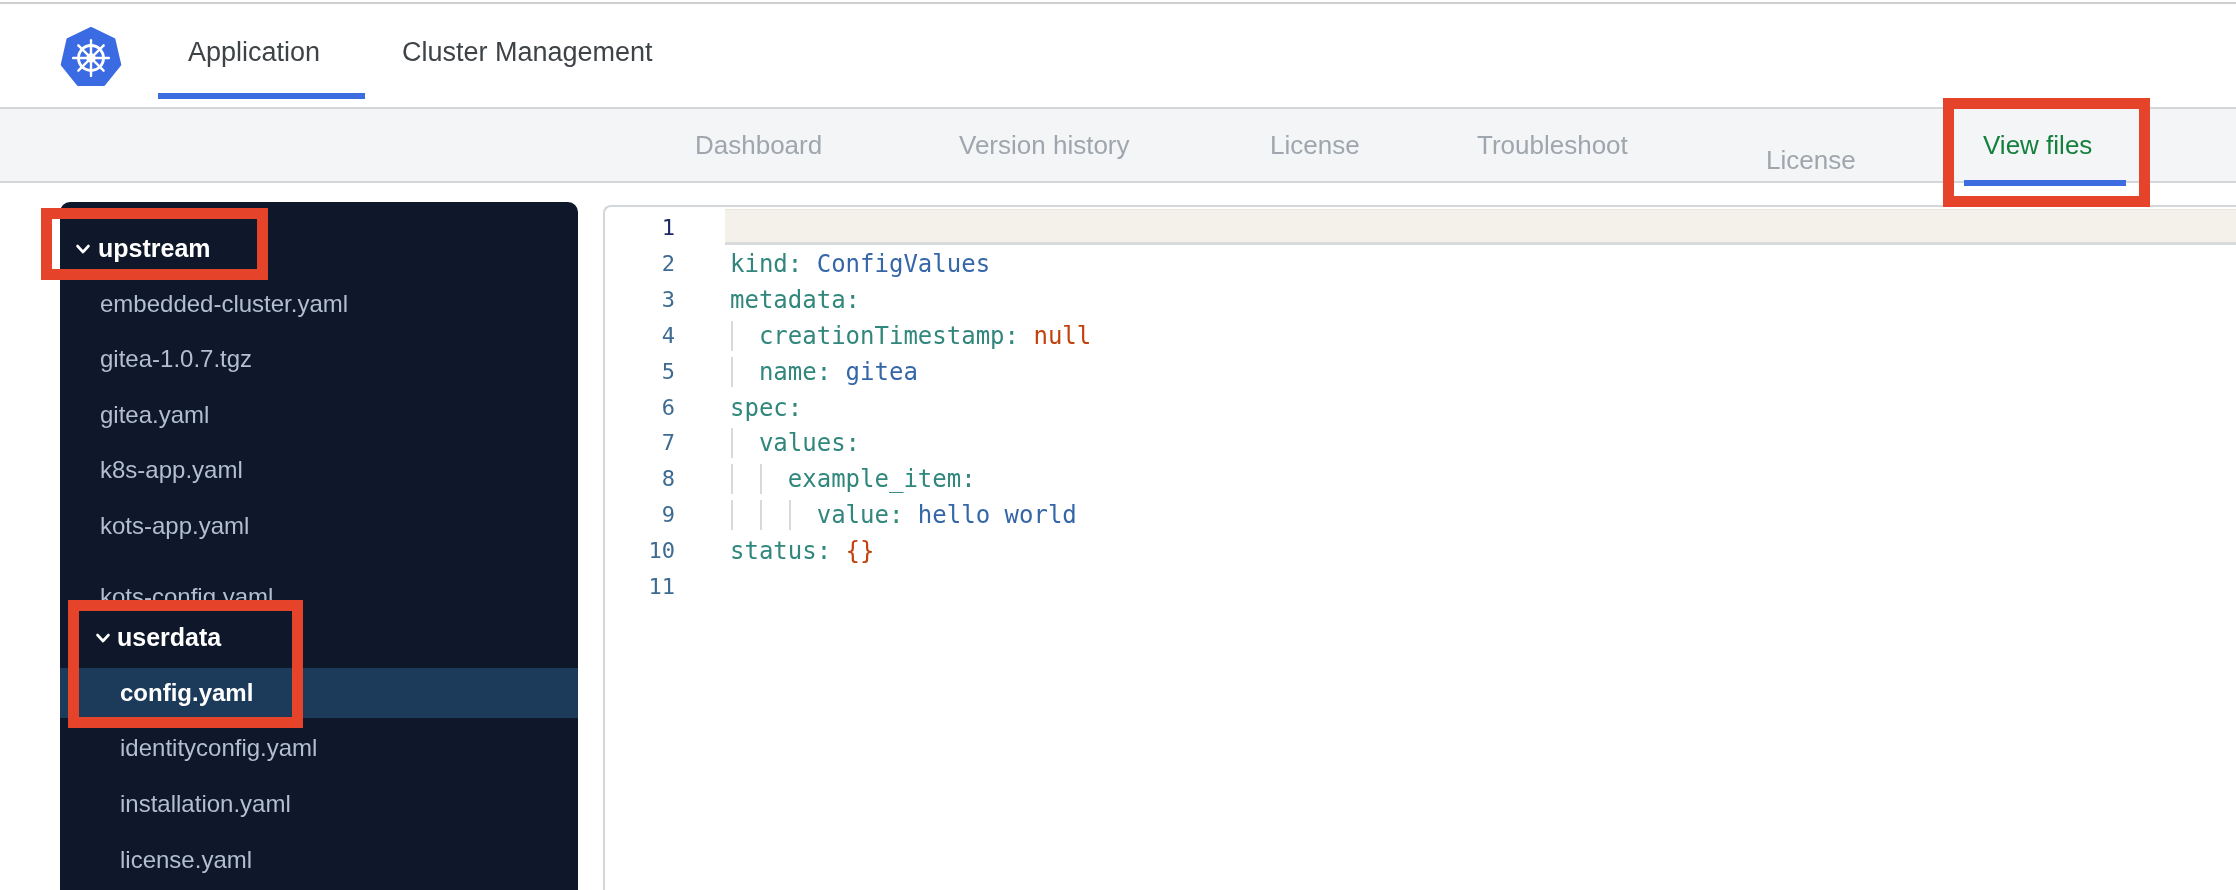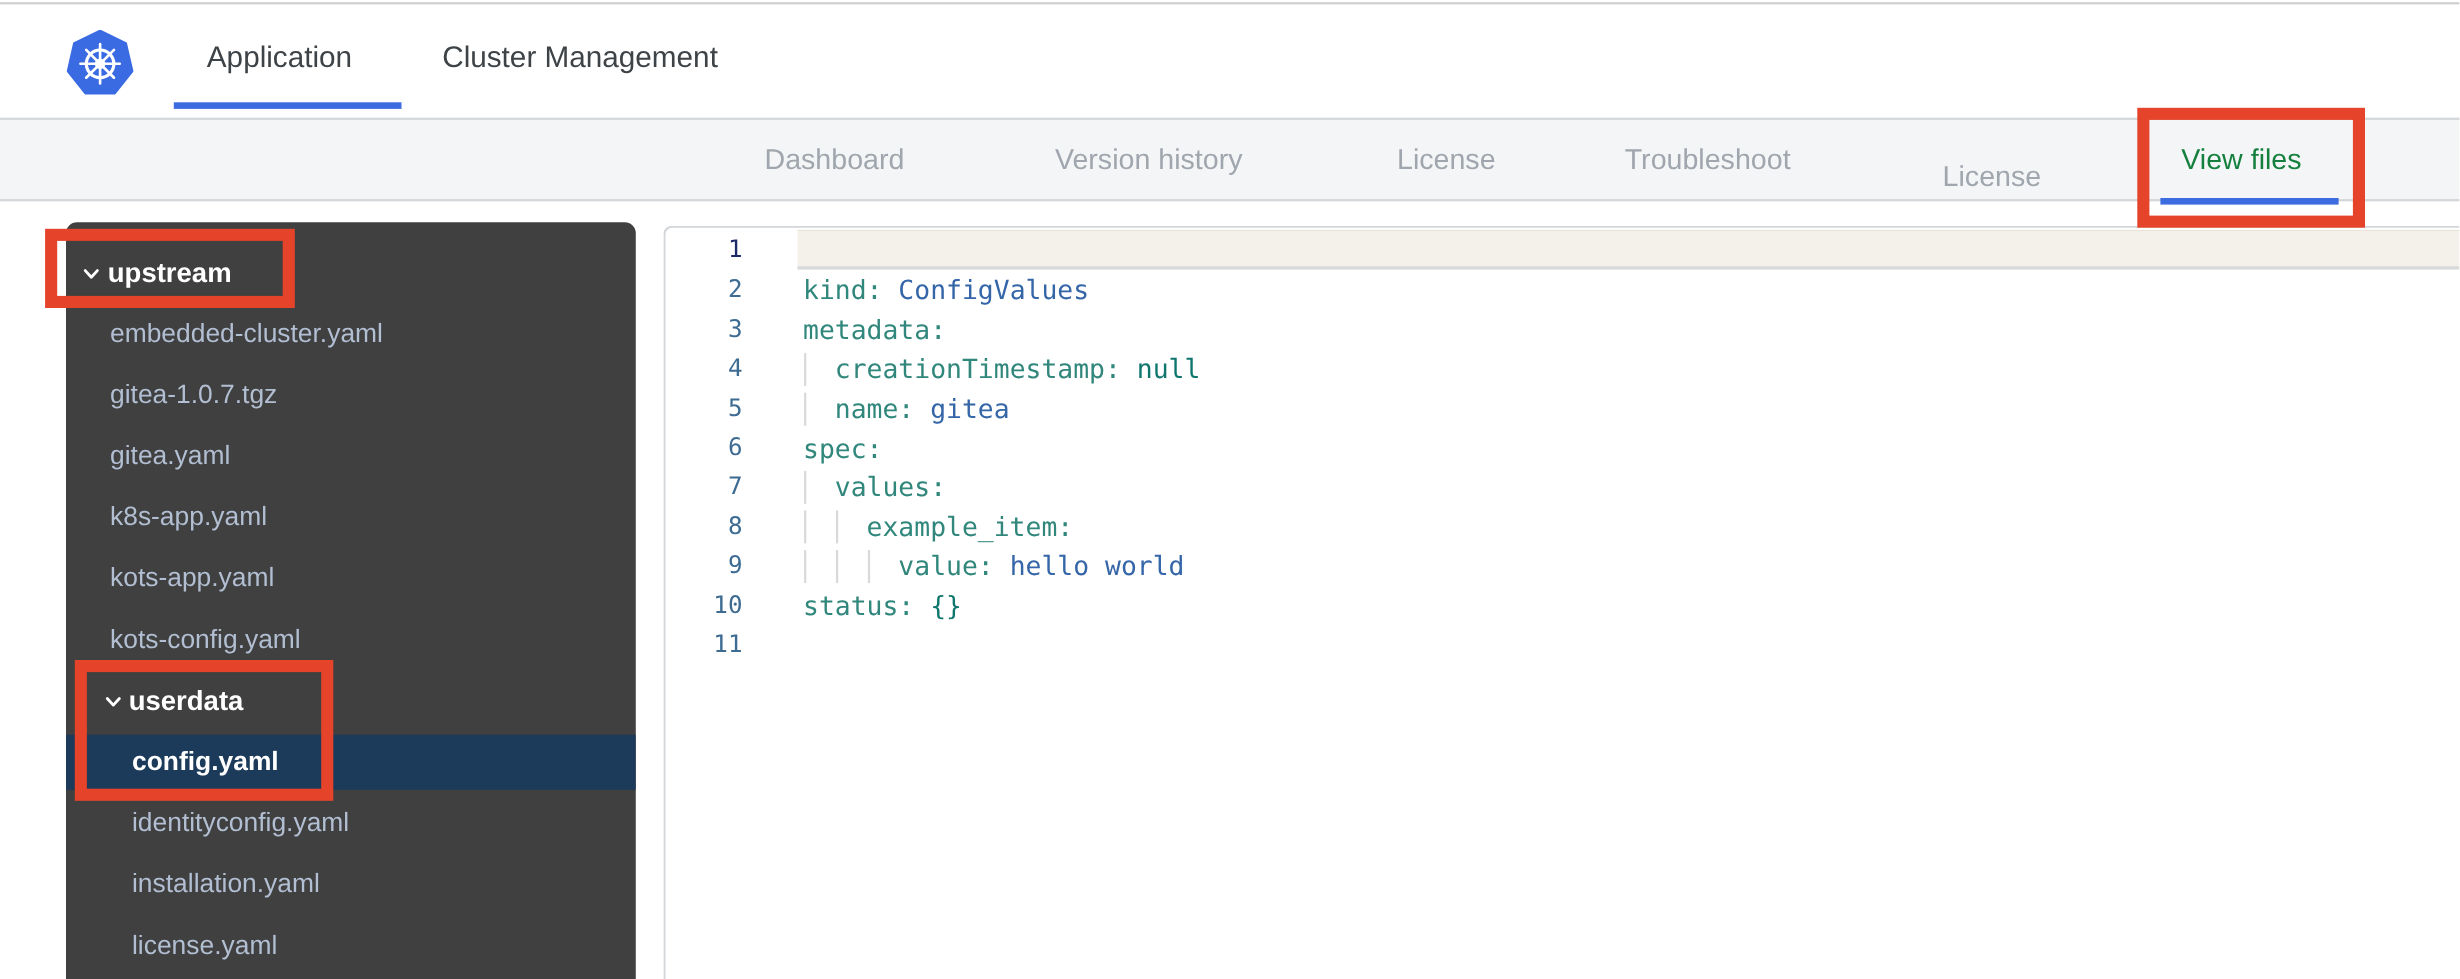--- a/index.html
+++ b/index.html
@@ -25,21 +25,21 @@
   
   .subnav { position:absolute; left:0; top:107px; width:2236px; height:76px;
     background:#f4f5f7; border-top:2px solid #d4d7da; border-bottom:2px solid #d4d7da; }
   .subnav-item { position:absolute; top:0; height:72px; line-height:72px;
     font-size:26px; color:#9fa6ad; cursor:pointer; white-space:nowrap; }
   .subnav-item.active { color:#15803d; }
   .subnav-underline { position:absolute; left:1964px; top:71px; width:162px; height:6px; background:#3c6ce0; }
 
   
   .sidebar { position:absolute; left:60px; top:202px; width:518px; height:688px;
-    background:#404040; border-radius:10px 10px 0 0; overflow:hidden; }
+    background:#0f172a; border-radius:10px 10px 0 0; overflow:hidden; }
   .tree-row { position:absolute; left:0; width:518px; height:50px; line-height:50px;
     font-size:24px; color:#b2bed2; cursor:pointer; white-space:nowrap; }
   .tree-row .row-label { position:absolute; top:0; height:50px; line-height:50px; }
   .tree-row.folder .row-label { color:#ffffff; font-weight:bold; font-size:25px; }
   .tree-row.selected { background:#1c3a5a;padding-left:12px; }
   .tree-row.selected .row-label { color:#ffffff; font-weight:bold; }
   .chevron { position:absolute; top:15px; width:22px; height:22px; }
 
   
   .editor { position:absolute; left:603px; top:205px; width:1633px; height:685px;
@@ -49,21 +49,21 @@
     background:#f3f1ea; border-top:1px solid #e7e4d9; border-bottom:3px solid #d9dadb; }
   .code-line { position:absolute; left:0; width:1631px; height:36px; line-height:36px;
     font-family:"DejaVu Sans Mono", monospace; font-size:24px; white-space:pre; }
   .gutter-num { position:absolute; left:0; width:70px; text-align:right;
     color:#3d6b92; font-size:22px; font-family:"DejaVu Sans Mono", monospace; }
   .gutter-num.active { color:#1d2a66; }
   .code-text { position:absolute; left:125px; top:0; }
   .indent-guide { position:absolute; top:3px; bottom:3px; width:2px; background:#d9d9d9; }
   .tok-key { color:#31877c; }
   .tok-val { color:#3566a8; }
-  .tok-kw  { color:#0f766e; }
+  .tok-kw  { color:#c2410c; }
   .tok-plain { color:#333333; }
 
   
   .anno-box { position:absolute; border:11px solid #e5432a; pointer-events:none; z-index:50; }
 </style>
 </head>
 <body>
 
 <div id="screen">
 
@@ -113,21 +113,21 @@
         </div>
         <div class="tree-row file" style="top: 188px;">
           <span class="row-label" style="left: 40px;">gitea.yaml</span>
         </div>
         <div class="tree-row file" style="top: 243px;">
           <span class="row-label" style="left: 40px;">k8s-app.yaml</span>
         </div>
         <div class="tree-row file" style="top: 299px;">
           <span class="row-label" style="left: 40px;">kots-app.yaml</span>
         </div>
-        <div class="tree-row file" style="top: 355px;">
+        <div class="tree-row file" style="top: 370px;">
           <span class="row-label" style="left: 40px;">kots-config.yaml</span>
         </div>
         <div class="tree-row folder" style="top: 410px;">
           <svg class="chevron" viewBox="0 0 22 22" style="left: 32px;">
             <polyline points="5.5,8 11,14 16.5,8" fill="none" stroke="#ffffff" stroke-width="2.6" stroke-linecap="round" stroke-linejoin="round"></polyline>
           </svg>
           <span class="row-label" style="left: 57px;">userdata</span>
         </div>
         <div class="tree-row file selected" style="top: 466px;">
           <span class="row-label" style="left: 60px;">config.yaml</span>

